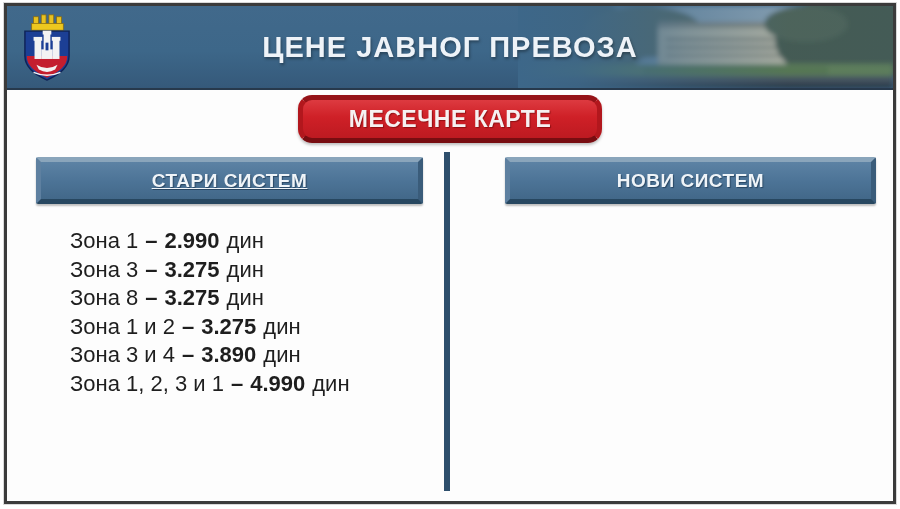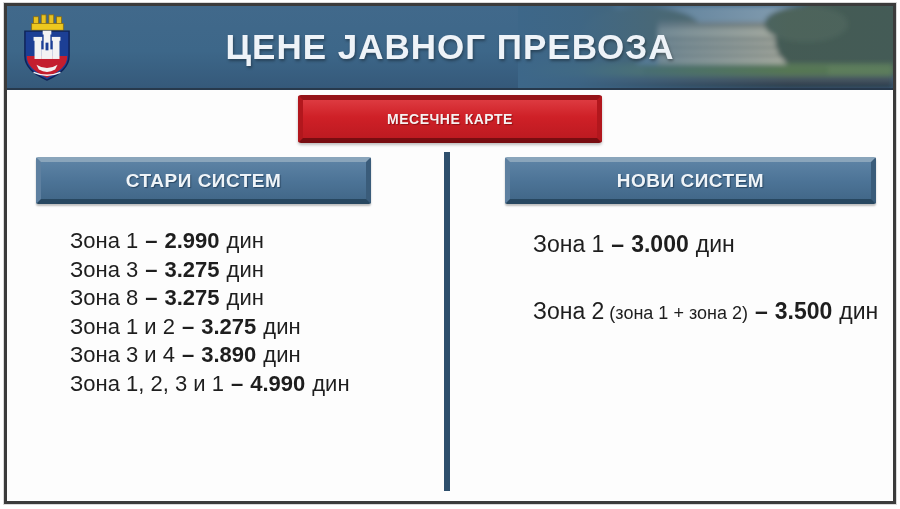--- a/index.html
+++ b/index.html
@@ -23,54 +23,54 @@
   .photo-fade {
     position: absolute; inset: 0;
     background: linear-gradient(90deg, #3d6789 0%, rgba(61,103,137,0.92) 16%,
                 rgba(61,103,137,0.55) 45%, rgba(61,103,137,0.28) 72%, rgba(61,103,137,0.30) 100%);
   }
   .logo { position: absolute; left: 11px; top: 5px; width: 58px; height: 71px; }
   .logo svg { display: block; width: 100%; height: 100%; }
   .slide-title {
     position: absolute; left: 0; right: 0; top: 0; height: 82px;
     display: flex; align-items: center; justify-content: center;
-    color: #eef3f8; font-size: 35px; font-weight: bold; letter-spacing: 1px;
+    color: #eef3f8; font-size: 29px; font-weight: bold; letter-spacing: 1px;
     text-shadow: 1px 2px 3px rgba(0,0,0,0.35);
     white-space: nowrap;
   }
 
   
   .btn-monthly {
     position: absolute; top: 89px; left: 50%; transform: translateX(-50%);
     width: 304px; height: 48px;
     background: linear-gradient(180deg, #dd3a40 0%, #cf2027 45%, #bd1a21 100%);
     border: 5px solid;
     border-color: #951318 #b2171d #780d11 #b2171d;
-    border-radius: 3px;
+    border-radius: 14px;
     display: flex; align-items: center; justify-content: center;
-    color: #f6f1f1; font-size: 14px; font-weight: bold; letter-spacing: 0.5px;
+    color: #f6f1f1; font-size: 23px; font-weight: bold; letter-spacing: 0.5px;
     text-shadow: 1px 1px 1px rgba(90,0,0,0.5);
     box-shadow: 0 2px 3px rgba(0,0,0,0.25);
     cursor: pointer;
   }
 
   
   .btn-system {
     position: absolute; top: 151px; height: 47px;
     background: linear-gradient(180deg, #5c82a4 0%, #4d7497 50%, #426889 100%);
     border: 5px solid;
     border-color: #8aa5bb #3a5c7a #274760 #5e80a0;
     border-radius: 2px;
     display: flex; align-items: center; justify-content: center;
     color: #eff4f8; font-size: 19px; font-weight: bold; letter-spacing: 0.5px;
     text-shadow: 1px 1px 1px rgba(0,20,40,0.45);
     box-shadow: 0 2px 2px rgba(0,0,0,0.25);
     cursor: pointer;
   }
-  .btn-system.old { left: 29px; width: 335px; }
+  .btn-system.old { left: 29px; width: 387px; text-decoration: underline; }
   .btn-system.new { left: 498px; width: 371px; }
 
   
   .v-divider {
     position: absolute; left: 437px; top: 146px; width: 6px; height: 339px;
     background: #2e4f6c;
   }
 
   
   .price-list { position: absolute; color: #1e1e1e; }
@@ -161,18 +161,14 @@
   <div class="v-divider"></div>
 
   <div id="old-list" class="price-list old">
       <div class="price-line"><span class="zone">Зона 1</span><span class="sep">–</span><span class="price">2.990</span><span class="unit">дин</span></div>
       <div class="price-line"><span class="zone">Зона 3</span><span class="sep">–</span><span class="price">3.275</span><span class="unit">дин</span></div>
       <div class="price-line"><span class="zone">Зона 8</span><span class="sep">–</span><span class="price">3.275</span><span class="unit">дин</span></div>
       <div class="price-line"><span class="zone">Зона 1 и 2</span><span class="sep">–</span><span class="price">3.275</span><span class="unit">дин</span></div>
       <div class="price-line"><span class="zone">Зона 3 и 4</span><span class="sep">–</span><span class="price">3.890</span><span class="unit">дин</span></div>
       <div class="price-line"><span class="zone">Зона 1, 2, 3 и 1</span><span class="sep">–</span><span class="price">4.990</span><span class="unit">дин</span></div>
     </div>
-  <div id="new-list" class="price-list new">
-      <div class="price-line"><span class="zone">Зона 1</span><span class="sep">–</span><span class="price">3.000</span><span class="unit">дин</span></div>
-      <div class="price-line"><span class="zone">Зона 2</span><span class="note">(зона 1 + зона 2)</span><span class="sep">–</span><span class="price">3.500</span><span class="unit">дин</span></div>
-    </div>
 
 </div>
 
 </body></html>

